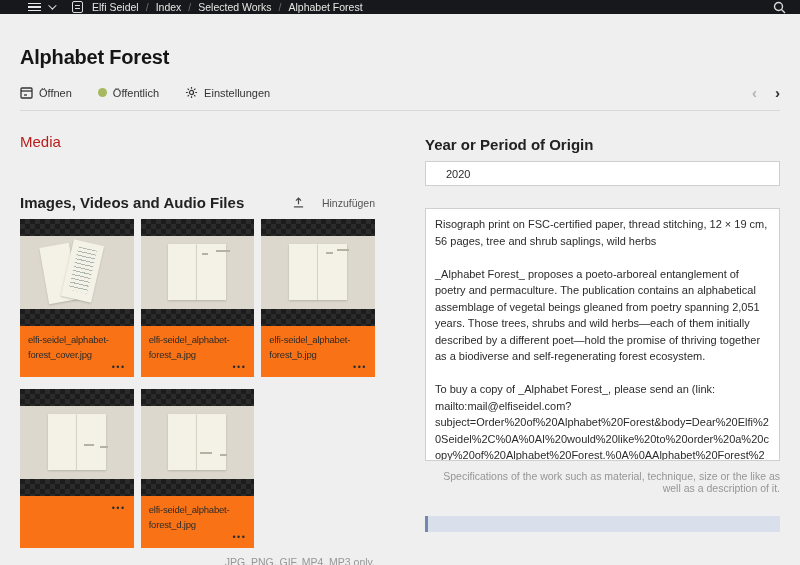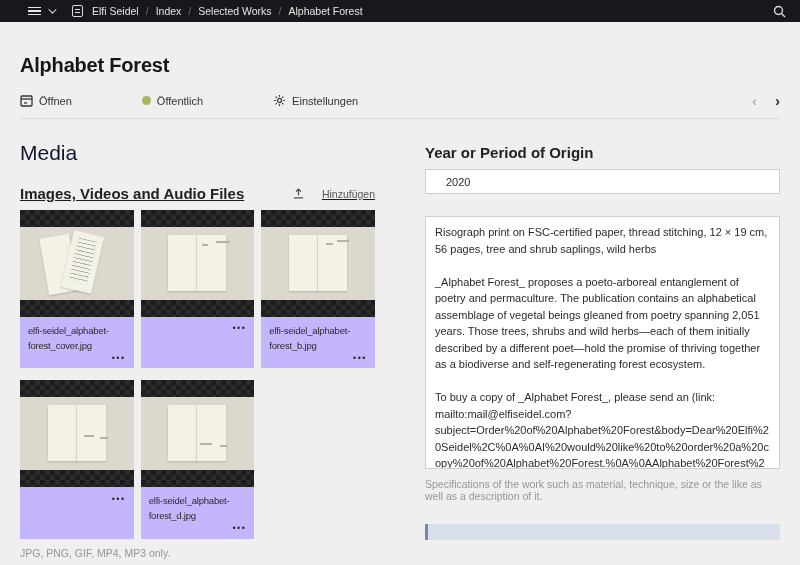--- a/index.html
+++ b/index.html
@@ -1,78 +1,78 @@
 <!DOCTYPE html>
 <html><head>
 <meta charset="utf-8">
 <style>
   * { margin:0; padding:0; box-sizing:border-box; }
   html,body { width:800px; height:565px; }
   body { font-family:"Liberation Sans", sans-serif; background:#efefef; color:#1d1d1d; }
   .app { width:800px; height:565px; overflow:hidden; position:relative; background:#efefef; }
 
   
-  .topbar { height:22px; background:#17181b; display:flex; align-items:center; padding:0 14px 0 28px; }
+  .topbar { height:14px; background:#17181b; display:flex; align-items:center; padding:0 14px 0 28px; }
   .burger-wrap { display:flex; align-items:center; gap:7px; margin-right:18px; cursor:pointer; }
   .burger { display:flex; flex-direction:column; gap:2px; }
   .burger span { display:block; width:13px; height:1.5px; background:#e8e8e8; }
   .caret { width:6px; height:6px; border-right:1.5px solid #e8e8e8; border-bottom:1.5px solid #e8e8e8; transform:rotate(45deg) translateY(-2px); }
   .crumbs { display:flex; align-items:center; gap:7px; font-size:10.5px; color:#e6e6e6; }
   .crumb { color:#e6e6e6; cursor:pointer; }
   .crumb-sep { color:#6f6f6f; }
   .page-ico { width:11px; height:12px; border:1.2px solid #dcdcdc; border-radius:2px; position:relative; margin-right:2px; }
   .page-ico:before { content:""; position:absolute; left:1.5px; top:2.5px; width:5px; height:1.2px; background:#dcdcdc; }
   .page-ico:after { content:""; position:absolute; left:1.5px; top:5.5px; width:5px; height:1.2px; background:#dcdcdc; }
   .topbar .spacer { flex:1; }
   .search-btn svg { display:block; }
 
   
   .header { padding:32px 20px 0 20px; }
   .page-title { font-size:20px; font-weight:700; letter-spacing:-.2px; color:#161616; }
-  .header-row { display:flex; align-items:center; margin-top:16px; padding-bottom:10px; border-bottom:1px solid #d9d9d9;gap:44px; }
+  .header-row { display:flex; align-items:center; margin-top:16px; padding-bottom:10px; border-bottom:1px solid #d9d9d9; }
   .hbtn { display:flex; align-items:center; gap:6px; font-size:11px; color:#333; margin-right:26px; cursor:pointer; }
   .hbtn svg { display:block; }
   .status-dot { width:9px; height:9px; border-radius:50%; }
   .nav-arrows { margin-left:auto; display:flex; gap:18px; align-items:center; }
   .nav-arrow { font-size:15px; line-height:1; cursor:pointer; font-weight:700; }
   .nav-prev { color:#b3b3b3; }
   .nav-next { color:#2e2e2e; }
 
   
   .main { display:flex; gap:50px; padding:22px 20px 0 20px; }
   .col { width:355px; }
 
-  .section-h { font-size:21px; font-weight:400; color:#0f172a; margin-bottom:20px; }
-  .label-row { display:flex; align-items:center; justify-content:space-between; margin-bottom:8px;text-decoration:underline; }
+  .section-h { font-size:15px; font-weight:400; color:#b91c1c; margin-bottom:44px; }
+  .label-row { display:flex; align-items:center; justify-content:space-between; margin-bottom:8px; }
   .flabel { font-size:15px; font-weight:700; color:#222; }
   .add-btn { display:flex; align-items:center; gap:18px; font-size:10.5px; color:#555; cursor:pointer; }
   .add-btn svg { display:block; }
 
   
   .grid { display:grid; grid-template-columns:repeat(3,1fr); gap:12px 7px; }
-  .card { background:#c4b5fd; cursor:pointer; }
+  .card { background:#f97316; cursor:pointer; }
   .thumb { height:107px; display:flex; flex-direction:column; }
   .band { height:17px; background:repeating-conic-gradient(#2b2b2b 0% 25%, #1c1c1c 0% 50%) 0 0/10px 10px; }
   .photo { flex:1; background:#ddd8ce; position:relative; overflow:hidden; }
   .pg { position:absolute; background:#f4f1e7; box-shadow:0 1px 2px rgba(0,0,0,.18); }
   .spread .pgL { width:29px; height:56px; left:50%; margin-left:-29px; top:8px; border-right:1px solid #e3dfd2; }
   .spread .pgR { width:29px; height:56px; left:50%; top:8px; }
   .cover .pgA { width:30px; height:57px; left:24px; top:9px; transform:rotate(-10deg); }
   .cover .pgB { width:31px; height:58px; left:47px; top:6px; transform:rotate(13deg); }
   .txtlines { position:absolute; left:6px; top:6px; right:6px; bottom:8px;
     background:repeating-linear-gradient(to bottom, #9aa8a4 0 1px, transparent 1px 4px); opacity:.8; }
   .mark { position:absolute; height:1.5px; background:#b5b1a3; }
   .m-a1 { width:14px; right:24px; top:14px; } .m-a2 { width:6px; right:46px; top:17px; }
   .m-b1 { width:12px; right:26px; top:13px; } .m-b2 { width:7px; right:42px; top:16px; }
   .m-c1 { width:10px; right:40px; top:38px; } .m-c2 { width:8px; right:26px; top:40px; }
   .m-d1 { width:12px; right:42px; top:46px; } .m-d2 { width:7px; right:27px; top:48px; }
   .caption { position:relative; padding:7px 8px 15px 8px; font-size:9.5px; letter-spacing:-.2px; line-height:1.55; color:#2b2b2b; word-break:normal; }
   .dots { position:absolute; right:8px; bottom:3px; font-size:9px; letter-spacing:1.5px; color:#2b2b2b; cursor:pointer; }
 
-  .help { font-size:10.5px; color:#969696; margin-top:8px; }
+  .help { font-size:10.5px; color:#969696; margin-top:8px;text-align:right; }
 
   
   .field { margin-bottom:22px; }
   .field .flabel { display:block; margin-bottom:8px; }
   .tinput { width:100%; height:25px; border:1px solid #cfcfcf; background:#fff; font-family:"Liberation Sans",sans-serif; font-size:11px; color:#2b2b2b; padding:0 20px; outline:none; }
   .tarea { width:100%; height:253px; border:1px solid #cfcfcf; background:#fff; font-family:"Liberation Sans",sans-serif; font-size:11px; line-height:1.5; color:#2b2b2b; padding:7px 9px; resize:none; outline:none; overflow-wrap:break-word; word-break:break-word; }
   .infobox { background:#d9e0eb; border-left:3px solid #7389ad; padding:8px 12px; font-size:11px; color:#33373e; }
 </style>
 </head>
 <body>
@@ -176,20 +176,21 @@
             <div class="band"></div>
             <div class="photo spread">
                 <div class="pg pgL"></div>
                 <div class="pg pgR"></div>
                 <div class="mark m-a1"></div>
                 <div class="mark m-a2"></div>
               </div>
             <div class="band"></div>
           </div>
           <div class="caption">
+            <span>elfi-seidel_alphabet-forest_a.jpg</span>
             <span class="dots">•••</span>
           </div>
         </div>
 
         <div class="card">
           <div class="thumb">
             <div class="band"></div>
             <div class="photo spread">
                 <div class="pg pgL"></div>
                 <div class="pg pgR"></div>

